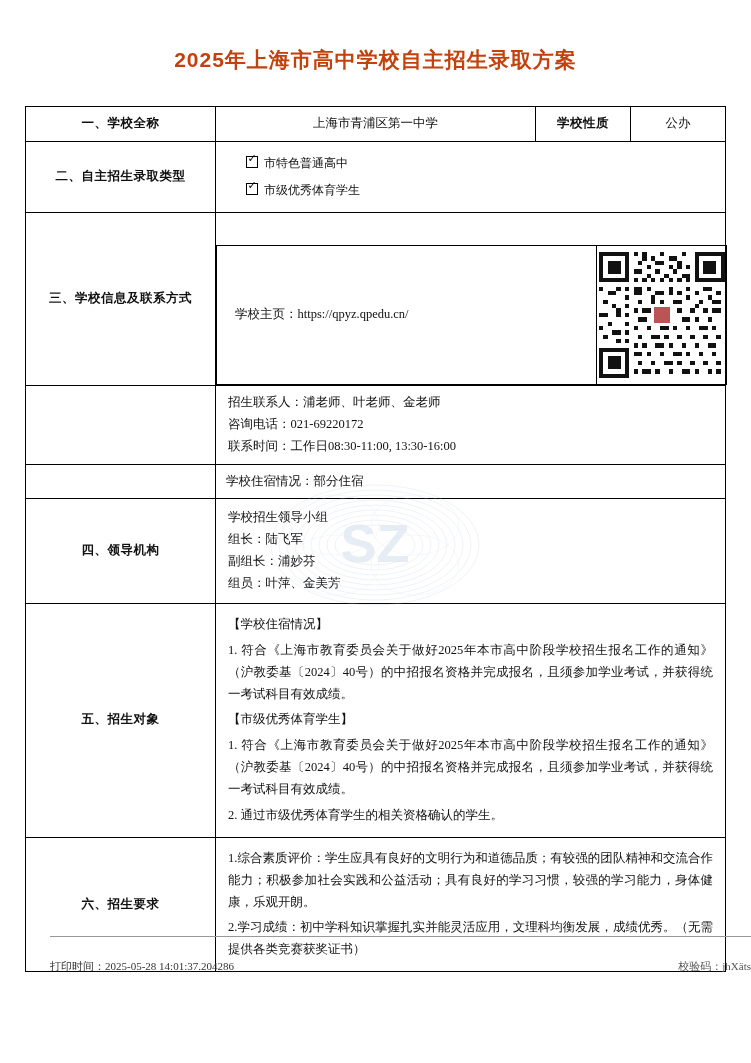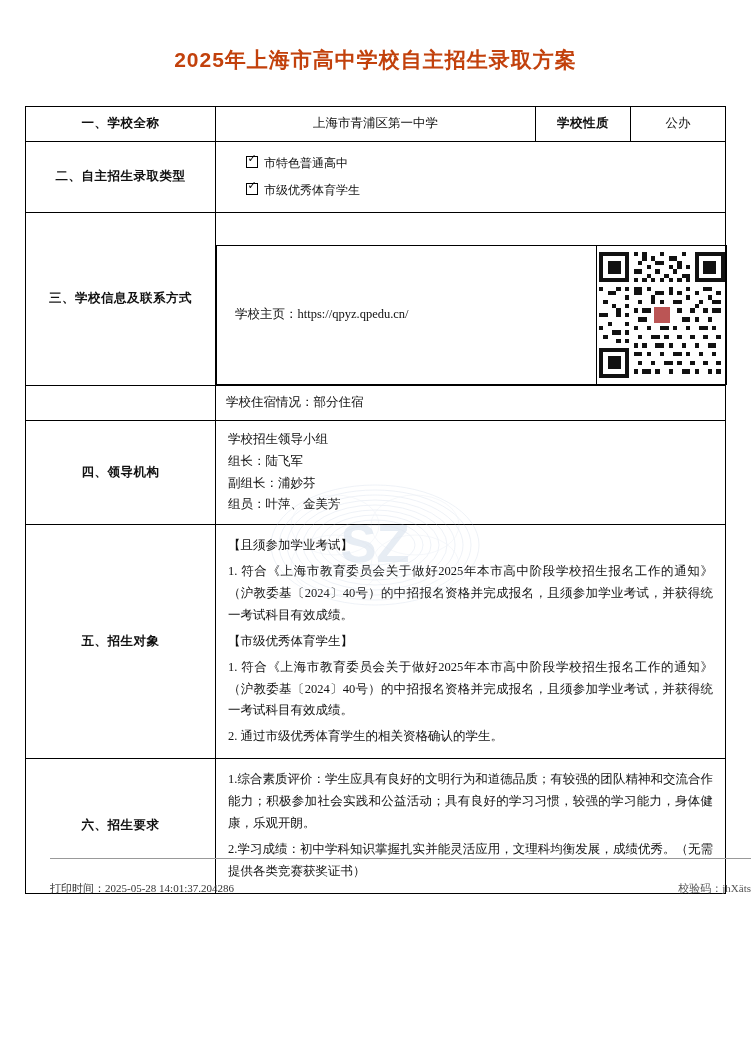--- a/index.html
+++ b/index.html
@@ -387,37 +387,45 @@
                     </svg>
                   </div>
                 </td>
               </tr>
             </tbody>
           </table>
         </td>
       </tr>
       <tr>
         <td>&nbsp;</td>
+        <td colspan="3" style="padding:6px 12px">
+          <div>招生联系人：浦老师、叶老师、金老师</div>
+          <div>咨询电话：021-69220172</div>
+          <div>联系时间：工作日08:30-11:00, 13:30-16:00</div>
+        </td>
+      </tr>
+      <tr>
+        <td>&nbsp;</td>
         <td colspan="3" class="cell-pad">学校住宿情况：部分住宿</td>
       </tr>
 
       <tr>
         <td class="label">四、领导机构</td>
         <td colspan="3" style="padding:8px 12px">
           <div>学校招生领导小组</div>
           <div>组长：陆飞军</div>
           <div>副组长：浦妙芬</div>
           <div>组员：叶萍、金美芳</div>
         </td>
       </tr>
 
       <tr>
         <td class="label">五、招生对象</td>
         <td colspan="3" class="section-body" style="padding:8px 12px">
-          <p>【且须参加学业考试】</p>
+          <p>【学校住宿情况】</p>
           <p>1. 符合《上海市教育委员会关于做好2025年本市高中阶段学校招生报名工作的通知》（沪教委基〔2024〕40号）的中招报名资格并完成报名，且须参加学业考试，并获得统一考试科目有效成绩。</p>
           <p>【市级优秀体育学生】</p>
           <p>1. 符合《上海市教育委员会关于做好2025年本市高中阶段学校招生报名工作的通知》（沪教委基〔2024〕40号）的中招报名资格并完成报名，且须参加学业考试，并获得统一考试科目有效成绩。</p>
           <p>2. 通过市级优秀体育学生的相关资格确认的学生。</p>
         </td>
       </tr>
 
       <tr>
         <td class="label">六、招生要求</td>
         <td colspan="3" class="section-body" style="padding:8px 12px">

